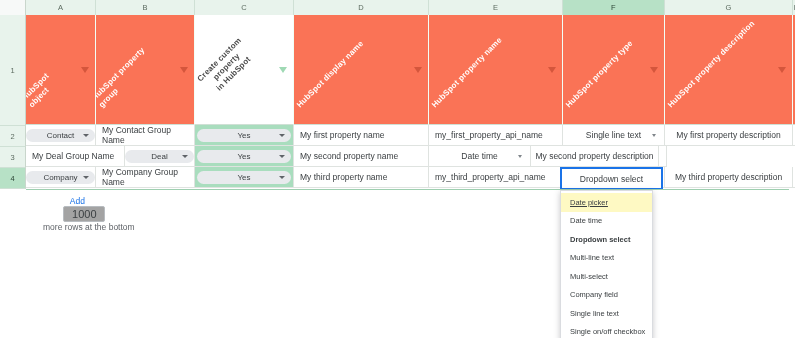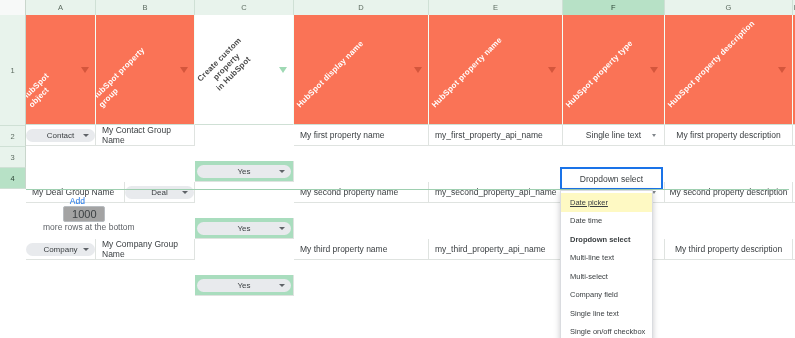--- a/index.html
+++ b/index.html
@@ -122,21 +122,21 @@
     margin-top: -3px;
     width: 0; height: 0;
     border-left: 4.5px solid transparent;
     border-right: 4.5px solid transparent;
     border-top: 6px solid #d4563c;
   }
   .hcell.white .filter-arrow { border-top-color: #9fd9b4; }
 
   
   .drow .cell { height: 21px; }
-  .drow .cell.greenbg { background: #a9ddbe; margin-top: 36px; }
+  .drow .cell.greenbg { background: #a9ddbe; }
 
   .pill {
     margin: 0 auto;
     width: 82px;
     height: 13px;
     border-radius: 7px;
     background: #e8eaed;
     color: #3c4043;
     font-size: 8px;
     display: flex;
@@ -349,23 +349,20 @@
       </div>
       <div class="cell greenbg" style="width:99px">
         <div class="pill wide">
           <span>Yes</span>
           <span class="caret"></span>
         </div>
       </div>
       <div class="cell txt" style="width:135px">
           <span>My second property name</span>
         </div>
-      <div class="cell txt" style="width:134px">
-          <span>my_second_property_api_name</span>
-        </div>
       <div class="cell" style="width:102px">
         <div class="sel-wrap">
           <span>Date time</span>
           <span class="caret2"></span>
         </div>
       </div>
       <div class="cell txt center" style="width:128px">
           <span>My second property description</span>
         </div>
       <div class="cell" style="width:8px"></div>

